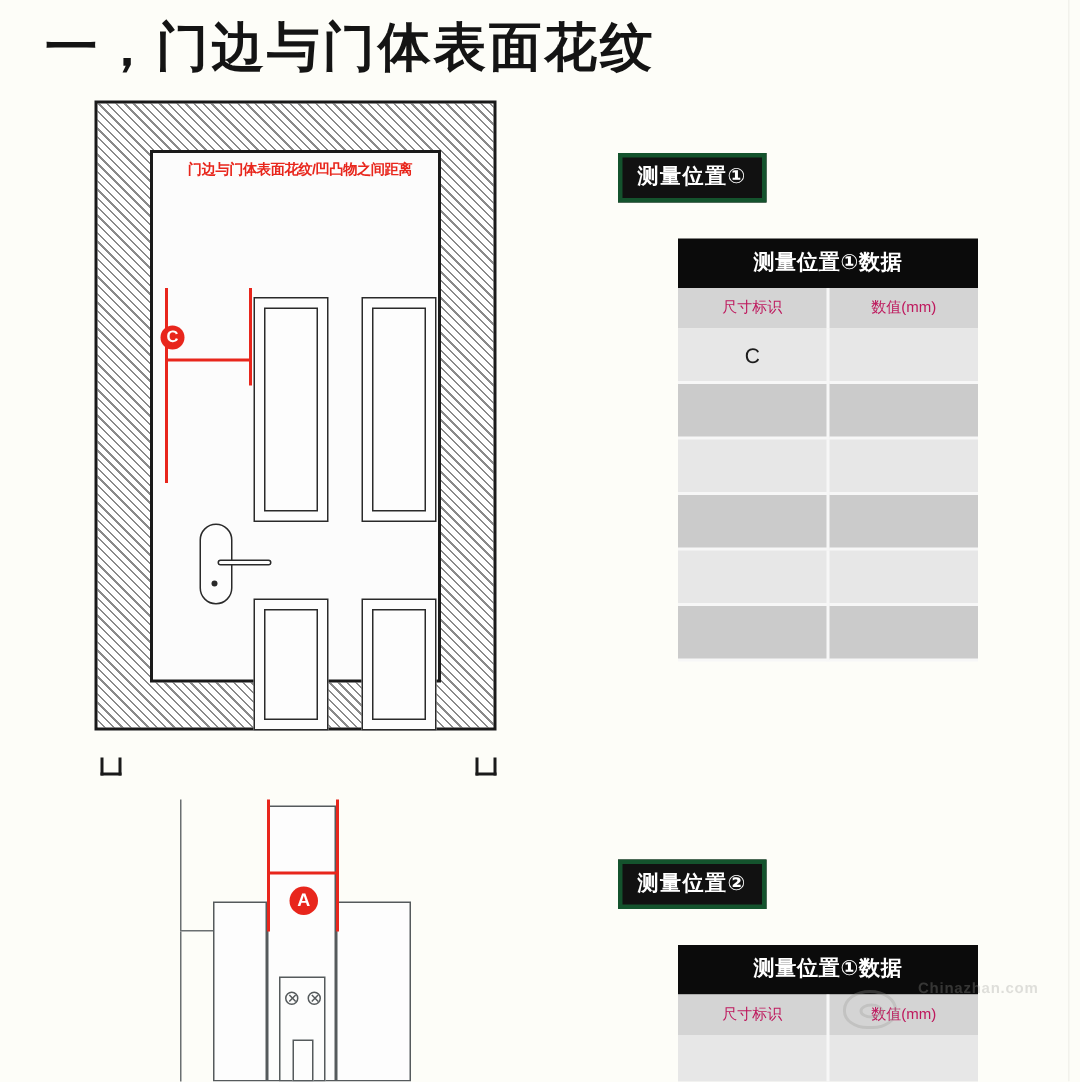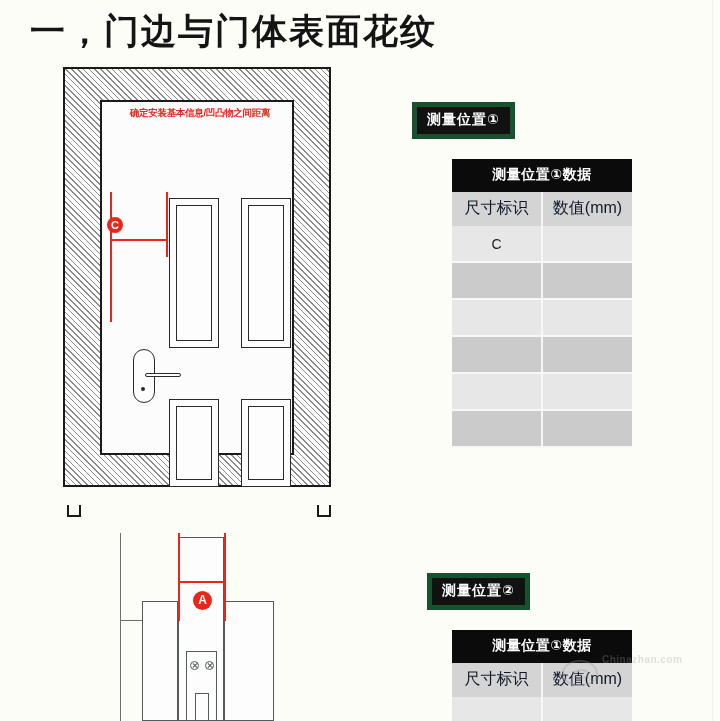--- a/index.html
+++ b/index.html
@@ -239,49 +239,49 @@
 
   
   .pos-tag {
     position: absolute;
     background: #111111;
     color: #ffffff;
     font-size: 14px;
     font-weight: bold;
     letter-spacing: 1px;
     padding: 4px 10px 5px 10px;
-    border: 5px solid #14532d;
+    border: 3px solid #14532d;
     box-sizing: border-box;
     white-space: nowrap;
   }
   .pos-tag-1 { left: 412px; top: 102px; }
-  .pos-tag-2 { left: 412px; top: 573px; margin-left: 15px; }
+  .pos-tag-2 { left: 412px; top: 573px; }
 
   .data-table {
     position: absolute;
-    width: 180px;
+    width: 200px;
     border-collapse: collapse;
     table-layout: fixed;
   }
   .table-1 { left: 452px; top: 159px; }
   .table-2 { left: 452px; top: 630px; }
 
   .data-table .tbl-title {
     background: #0b0b0b;
     color: #ffffff;
     font-size: 14px;
     font-weight: bold;
     text-align: center;
     padding: 7px 0 8px 0;
     letter-spacing: 0.5px;
   }
   .data-table th.col-head {
     background: #d4d4d4;
-    color: #0f172a;
-    font-size: 16px;
+    color: #be185d;
+    font-size: 10px;
     font-weight: normal;
     text-align: center;
     padding: 6px 0 7px 0;
     border-right: 2px solid #f7f7f7;
   }
   .data-table th.col-head:last-child { border-right: none; }
   .data-table td {
     height: 33px;
     text-align: center;
     font-size: 14px;
@@ -315,21 +315,21 @@
     content: "";
     position: absolute;
     left: 9px; top: 7px;
     width: 16px; height: 10px;
     border: 2px solid #9a9a96;
     border-radius: 50%;
     box-sizing: border-box;
   }
   .wm-latin {
     position: absolute;
-    left: 46px; top: 2px;
+    left: 56px; top: 2px;
     font-size: 10px;
     font-weight: bold;
     color: #9a9a96;
     letter-spacing: 0.5px;
     white-space: nowrap;
   }
   .wm-cn {
     position: absolute;
     left: 46px; top: 15px;
     font-size: 17px;
@@ -346,21 +346,21 @@
 
 <div class="right-rule"></div>
 
 <div class="door-wrap">
   <div class="door-frame-outer"></div>
   <div class="door-foot left"></div>
   <div class="door-foot right"></div>
 
   <div class="door-opening"></div>
 
-  <div class="red-note">确定安装基本信息/凹凸物之间距离</div>
+  <div class="red-note">门边与门体表面花纹/凹凸物之间距离</div>
 
   <div class="panel panel-tl">
       <div class="panel-in"></div>
     </div>
   <div class="panel panel-tr">
       <div class="panel-in"></div>
     </div>
   <div class="panel panel-bl">
       <div class="panel-in"></div>
     </div>

